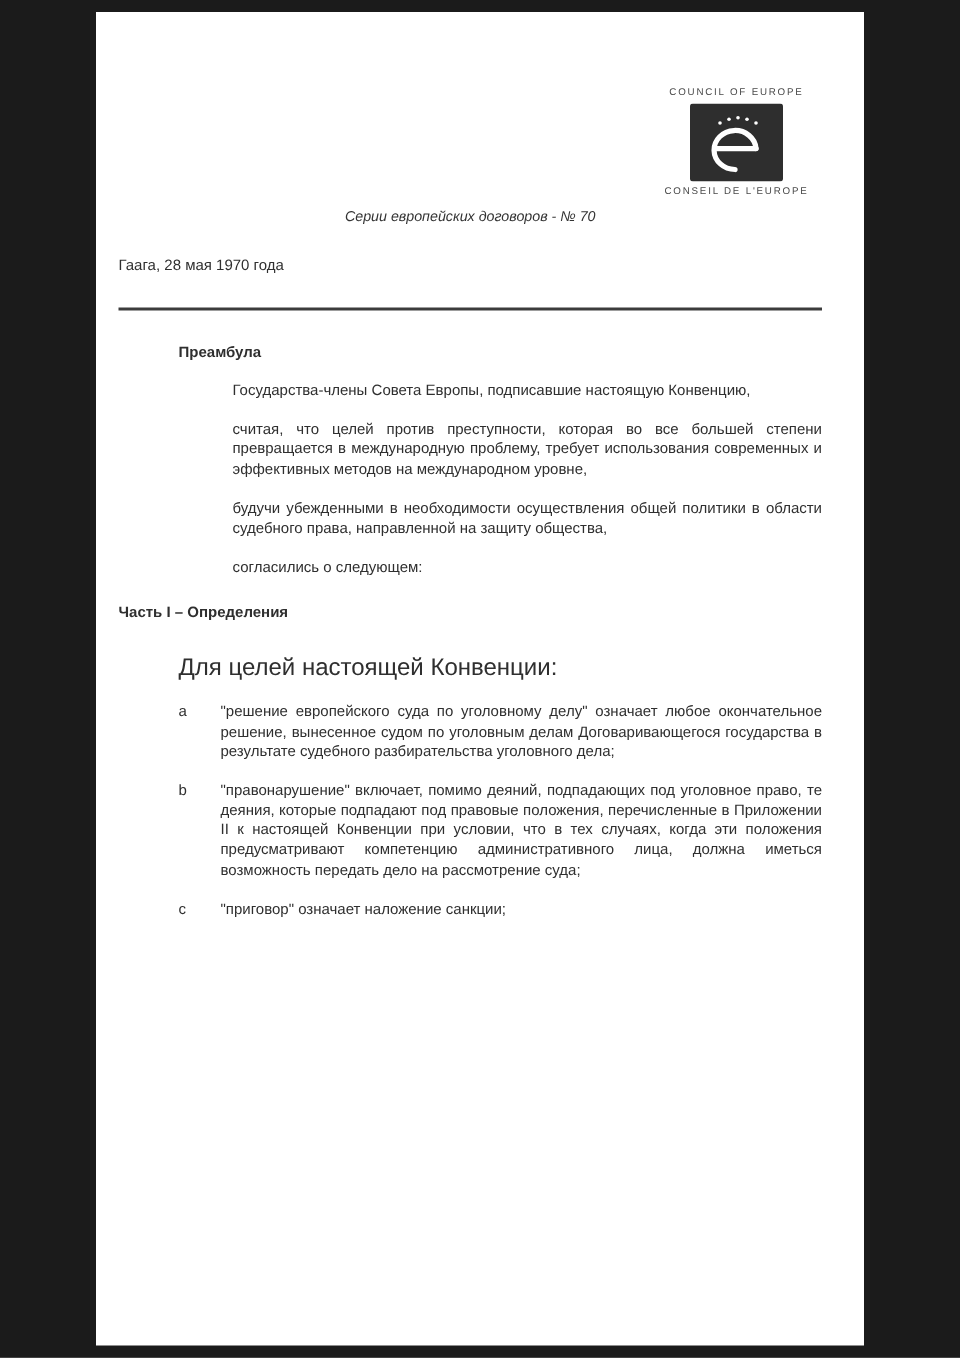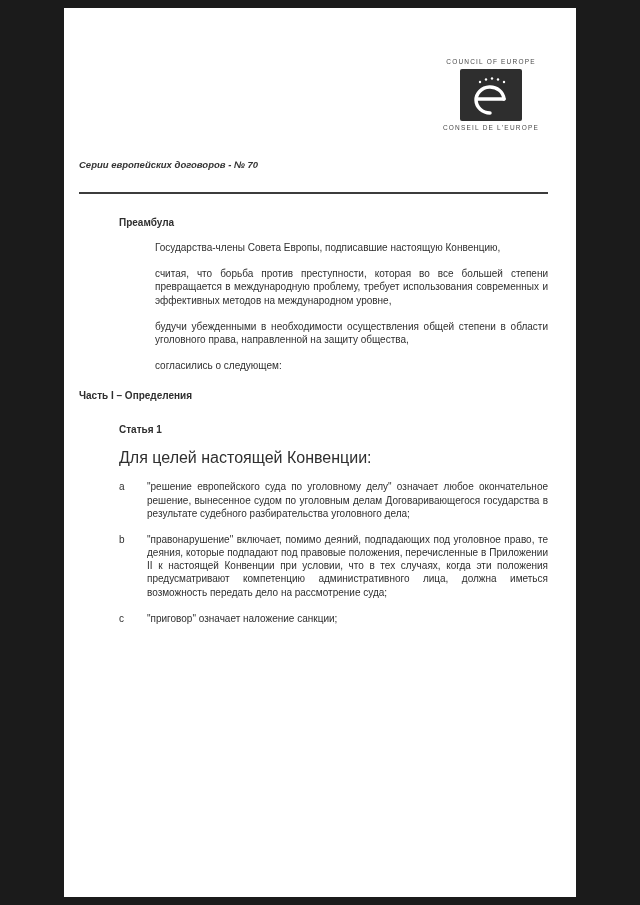--- a/index.html
+++ b/index.html
@@ -37,26 +37,26 @@
     color: #4a4a4a;
     white-space: nowrap;
   }
   .logo-square {
     width: 62px;
     height: 52px;
     margin: 4px 0 3px 0;
   }
   
   .series-label {
-    text-align: left;
+    text-align: center;
     font-size: 9.5px;
-    font-weight: bold;
+    font-weight: normal;
     font-style: italic;
     color: #333333;
-    margin-top: 28px;
+    margin-top: 8px;
   }
   
   .doc-title {
     font-size: 12px;
     font-weight: bold;
     line-height: 1.3;
     margin-top: 16px;
     color: #2b2b2b;
   }
   .place-date {
@@ -140,36 +140,36 @@
         <path d="M 44 30
                  A 14 13 0 1 0 30 44" fill="none" stroke="#ffffff" stroke-width="3.5" stroke-linecap="round"></path>
         <line x1="17" y1="30" x2="44" y2="30" stroke="#ffffff" stroke-width="3.5" stroke-linecap="round"></line>
       </svg>
       <div class="logo-caption">CONSEIL DE L'EUROPE</div>
     </div>
 
     <div class="series-label">Серии европейских договоров - № 70</div>
 
 
+    <div class="place-date">Гаага, 28 мая 1970 года</div>
 
 
     <hr class="divider">
 
     <div class="indented">
       <div class="block-heading">Преамбула</div>
       <p class="paragraph">Государства-члены Совета Европы, подписавшие настоящую Конвенцию,</p>
-      <p class="paragraph">считая, что борьба против преступности, которая во все большей степени превращается в международную проблему, требует использования современных и эффективных методов на международном уровне,</p>
-      <p class="paragraph">будучи убежденными в необходимости осуществления общей степени в области уголовного права, направленной на защиту общества,</p>
+      <p class="paragraph">считая, что целей против преступности, которая во все большей степени превращается в международную проблему, требует использования современных и эффективных методов на международном уровне,</p>
+      <p class="paragraph">будучи убежденными в необходимости осуществления общей политики в области судебного права, направленной на защиту общества,</p>
       <p class="paragraph">согласились о следующем:</p>
     </div>
 
     <div class="part-heading">Часть I – Определения</div>
 
     <div class="indented">
-      <div class="article-heading">Статья 1</div>
       <div class="intro-line">Для целей настоящей Конвенции:</div>
 
       <div class="lettered-item">
         <span class="item-letter">a</span>
         <span class="item-text">"решение европейского суда по уголовному делу" означает любое окончательное решение, вынесенное судом по уголовным делам Договаривающегося государства в результате судебного разбирательства уголовного дела;</span>
       </div>
 
       <div class="lettered-item">
         <span class="item-letter">b</span>
         <span class="item-text">"правонарушение" включает, помимо деяний, подпадающих под уголовное право, те деяния, которые подпадают под правовые положения, перечисленные в Приложении II к настоящей Конвенции при условии, что в тех случаях, когда эти положения предусматривают компетенцию административного лица, должна иметься возможность передать дело на рассмотрение суда;</span>

